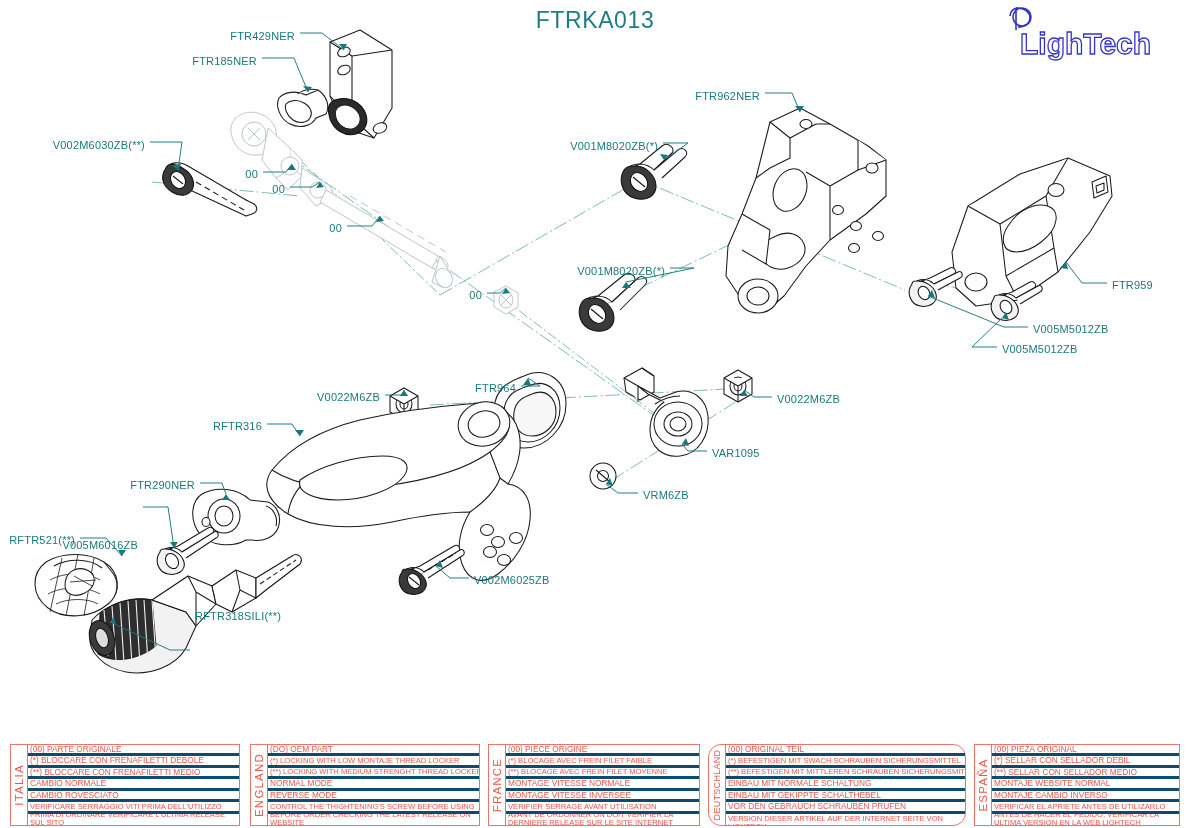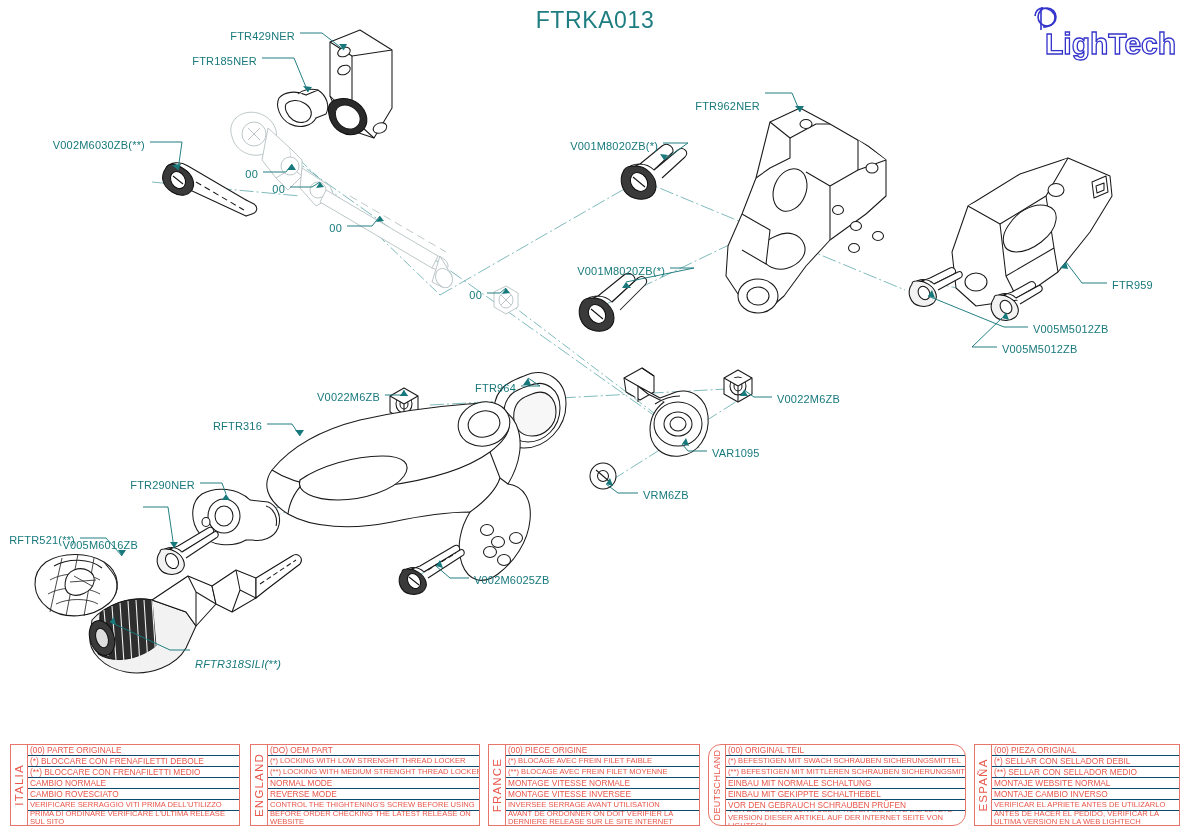--- a/index.html
+++ b/index.html
@@ -25,21 +25,21 @@
     width: 1190px;
     text-align: center;
     font-size: 23px;
     letter-spacing: 0.6px;
     color: #1d7d80;
     font-family: "Liberation Sans", sans-serif;
   }
   
   #logo {
     position: absolute;
-    left: 1031px;
+    left: 1006px;
     top: 4px;
     width: 144px;
     height: 58px;
   }
   
   #drawing {
     position: absolute;
     left: 0;
     top: 0;
     width: 1190px;
@@ -94,21 +94,21 @@
   }
   .legend-lines {
     flex: 1 1 auto;
     display: flex;
     flex-direction: column;
     box-sizing: border-box;
     min-width: 0;
   }
   .legend-lines .ln {
     flex: 1 1 0;
-    border-bottom: 1px solid #0c4a6e;
+    border-bottom: 3px solid #0c4a6e;
     color: #e8564a;
     font-size: 8.3px;
     line-height: 1.02;
     padding: 0 2px;
     white-space: nowrap;
     overflow: hidden;
     display: flex;
     align-items: center;
     box-sizing: border-box;
     font-family: "Liberation Sans", sans-serif;
@@ -474,37 +474,37 @@
   </div>
 
   <div id="labels">
     <span class="lbl r" style="left:295px; top:30px;">FTR429NER</span>
     <span class="lbl r" style="left:257px; top:55px;">FTR185NER</span>
     <span class="lbl r" style="left:145px; top:139px;">V002M6030ZB(**)</span>
     <span class="lbl r" style="left:258px; top:168px;">00</span>
     <span class="lbl r" style="left:285px; top:183px;">00</span>
     <span class="lbl r" style="left:342px; top:222px;">00</span>
     <span class="lbl r" style="left:482px; top:289px;">00</span>
-    <span class="lbl r" style="left:760px; top:90px;margin-top:10px;">FTR962NER</span>
+    <span class="lbl r" style="left:760px; top:90px;">FTR962NER</span>
     <span class="lbl r" style="left:658px; top:140px;">V001M8020ZB(*)</span>
     <span class="lbl r" style="left:665px; top:265px;">V001M8020ZB(*)</span>
     <span class="lbl" style="left:1112px; top:279px;">FTR959</span>
     <span class="lbl" style="left:1033px; top:323px;">V005M5012ZB</span>
     <span class="lbl" style="left:1002px; top:343px;">V005M5012ZB</span>
     <span class="lbl r" style="left:516px; top:382px;">FTR964</span>
     <span class="lbl r" style="left:380px; top:391px;">V0022M6ZB</span>
     <span class="lbl" style="left:777px; top:393px;">V0022M6ZB</span>
     <span class="lbl r" style="left:262px; top:420px;">RFTR316</span>
     <span class="lbl" style="left:712px; top:447px;">VAR1095</span>
     <span class="lbl" style="left:643px; top:489px;">VRM6ZB</span>
     <span class="lbl r" style="left:195px; top:479px;">FTR290NER</span>
     <span class="lbl r" style="left:138px; top:503px;margin-top:36px;">V005M6016ZB</span>
     <span class="lbl r" style="left:75px;  top:534px;">RFTR521(**)</span>
     <span class="lbl" style="left:474px; top:574px;">V002M6025ZB</span>
-    <span class="lbl" style="left:195px; top:658px;font-style:italic;">RFTR318SILI(**)</span>
+    <span class="lbl" style="left:195px; top:610px;">RFTR318SILI(**)</span>
   </div>
 
   <div id="legend">
 
     <div class="legend-box" style="left:10px; width:230px;">
       <div class="legend-lang">
         <span>ITALIA</span>
       </div>
       <div class="legend-lines">
         <div class="ln">(00) PARTE ORIGINALE</div>
@@ -516,40 +516,40 @@
         <div class="ln tall sm">PRIMA DI ORDINARE VERIFICARE L'ULTIMA RELEASE SUL SITO</div>
       </div>
     </div>
 
     <div class="legend-box" style="left:250px; width:230px;">
       <div class="legend-lang">
         <span>ENGLAND</span>
       </div>
       <div class="legend-lines">
         <div class="ln">(DO) OEM PART</div>
-        <div class="ln sm">(*)    LOCKING WITH LOW STRENGHT THREAD LOCKER</div>
+        <div class="ln sm">(*)    LOCKING WITH LOW MONTAJE THREAD LOCKER</div>
         <div class="ln sm">(**)   LOCKING WITH MEDIUM STRENGHT THREAD LOCKER</div>
         <div class="ln">NORMAL MODE</div>
         <div class="ln">REVERSE MODE</div>
         <div class="ln sm">CONTROL THE THIGHTENING'S SCREW BEFORE USING</div>
         <div class="ln tall sm">BEFORE ORDER CHECKING THE LATEST RELEASE ON WEBSITE</div>
       </div>
     </div>
 
     <div class="legend-box" style="left:488px; width:212px;">
       <div class="legend-lang">
         <span>FRANCE</span>
       </div>
       <div class="legend-lines">
         <div class="ln">(00) PIECE ORIGINE</div>
         <div class="ln sm">(*)    BLOCAGE AVEC FREIN FILET FAIBLE</div>
         <div class="ln sm">(**)   BLOCAGE AVEC FREIN FILET MOYENNE</div>
         <div class="ln">MONTAGE VITESSE NORMALE</div>
         <div class="ln">MONTAGE VITESSE INVERSEE</div>
-        <div class="ln sm">INVERSEE SERRAGE AVANT UTILISATION</div>
+        <div class="ln sm">VERIFIER SERRAGE AVANT UTILISATION</div>
         <div class="ln tall sm">AVANT DE ORDONNER ON DOIT VERIFIER LA DERNIERE RELEASE SUR LE SITE INTERNET</div>
       </div>
     </div>
 
     <div class="legend-box" style="left:708px; width:258px;border-radius:13px;">
       <div class="legend-lang">
         <span style="font-size:9px; letter-spacing:0.3px;">DEUTSCHLAND</span>
       </div>
       <div class="legend-lines">
         <div class="ln">(00) ORIGINAL TEIL</div>

